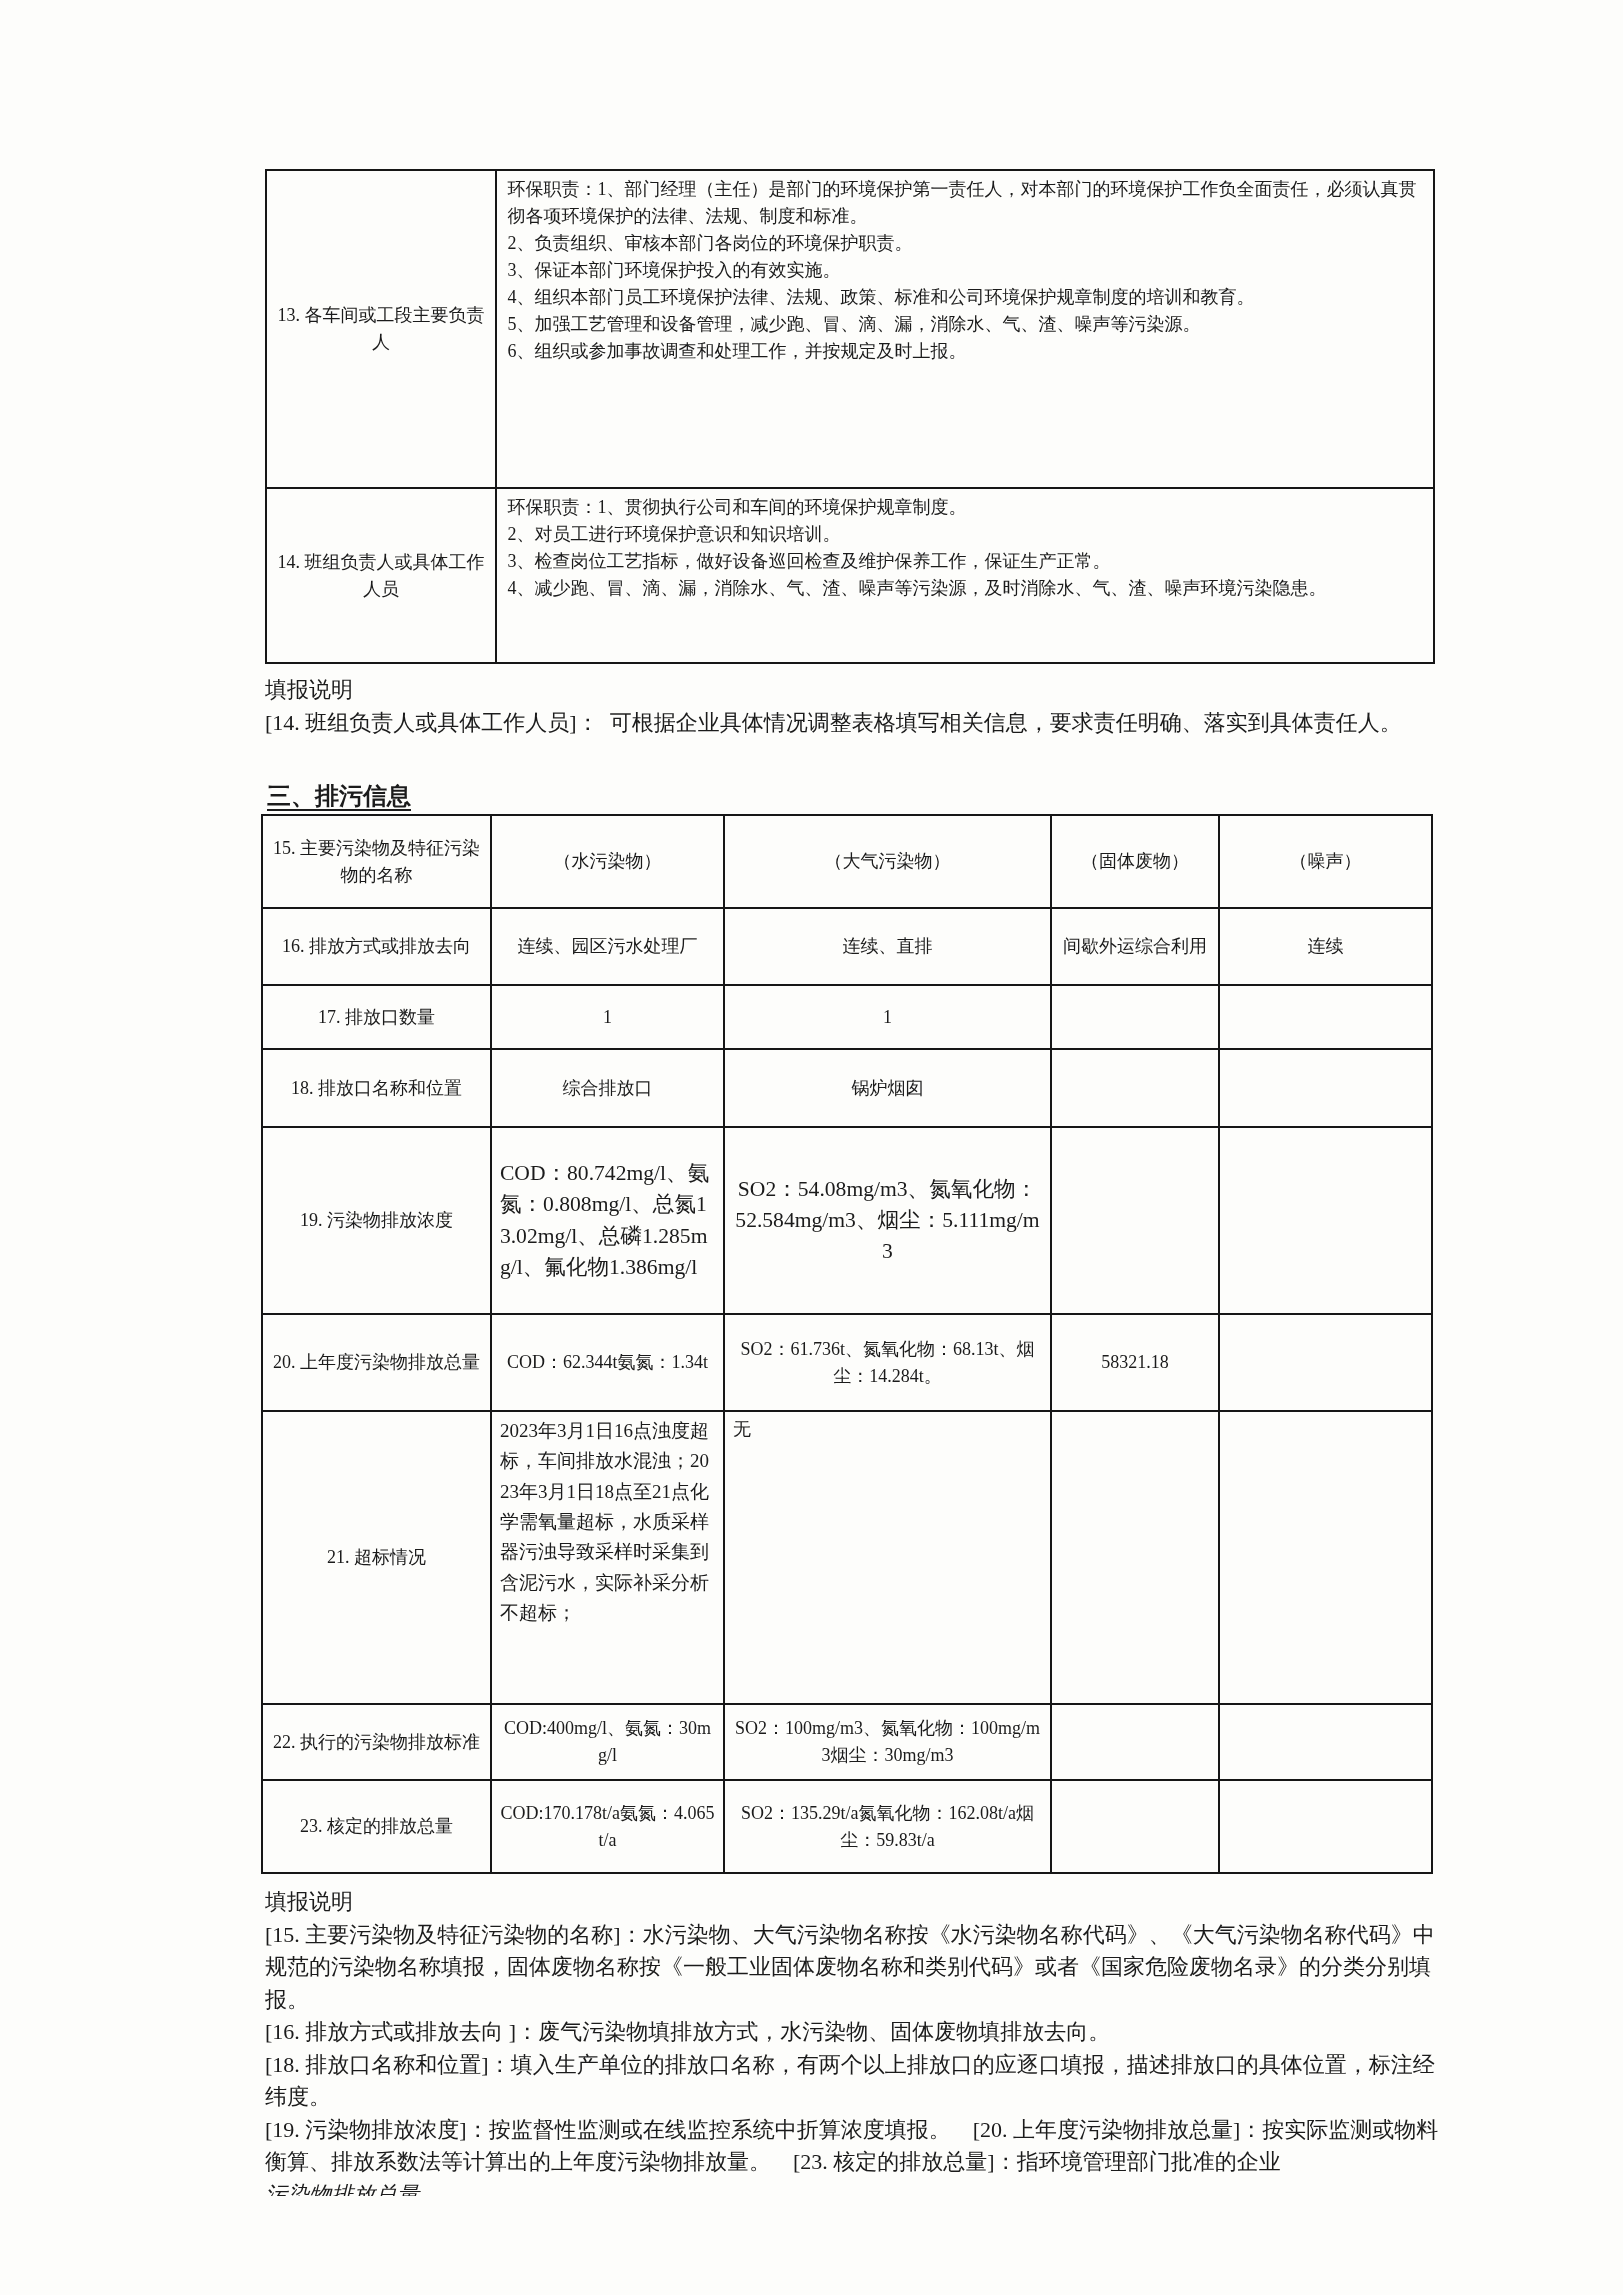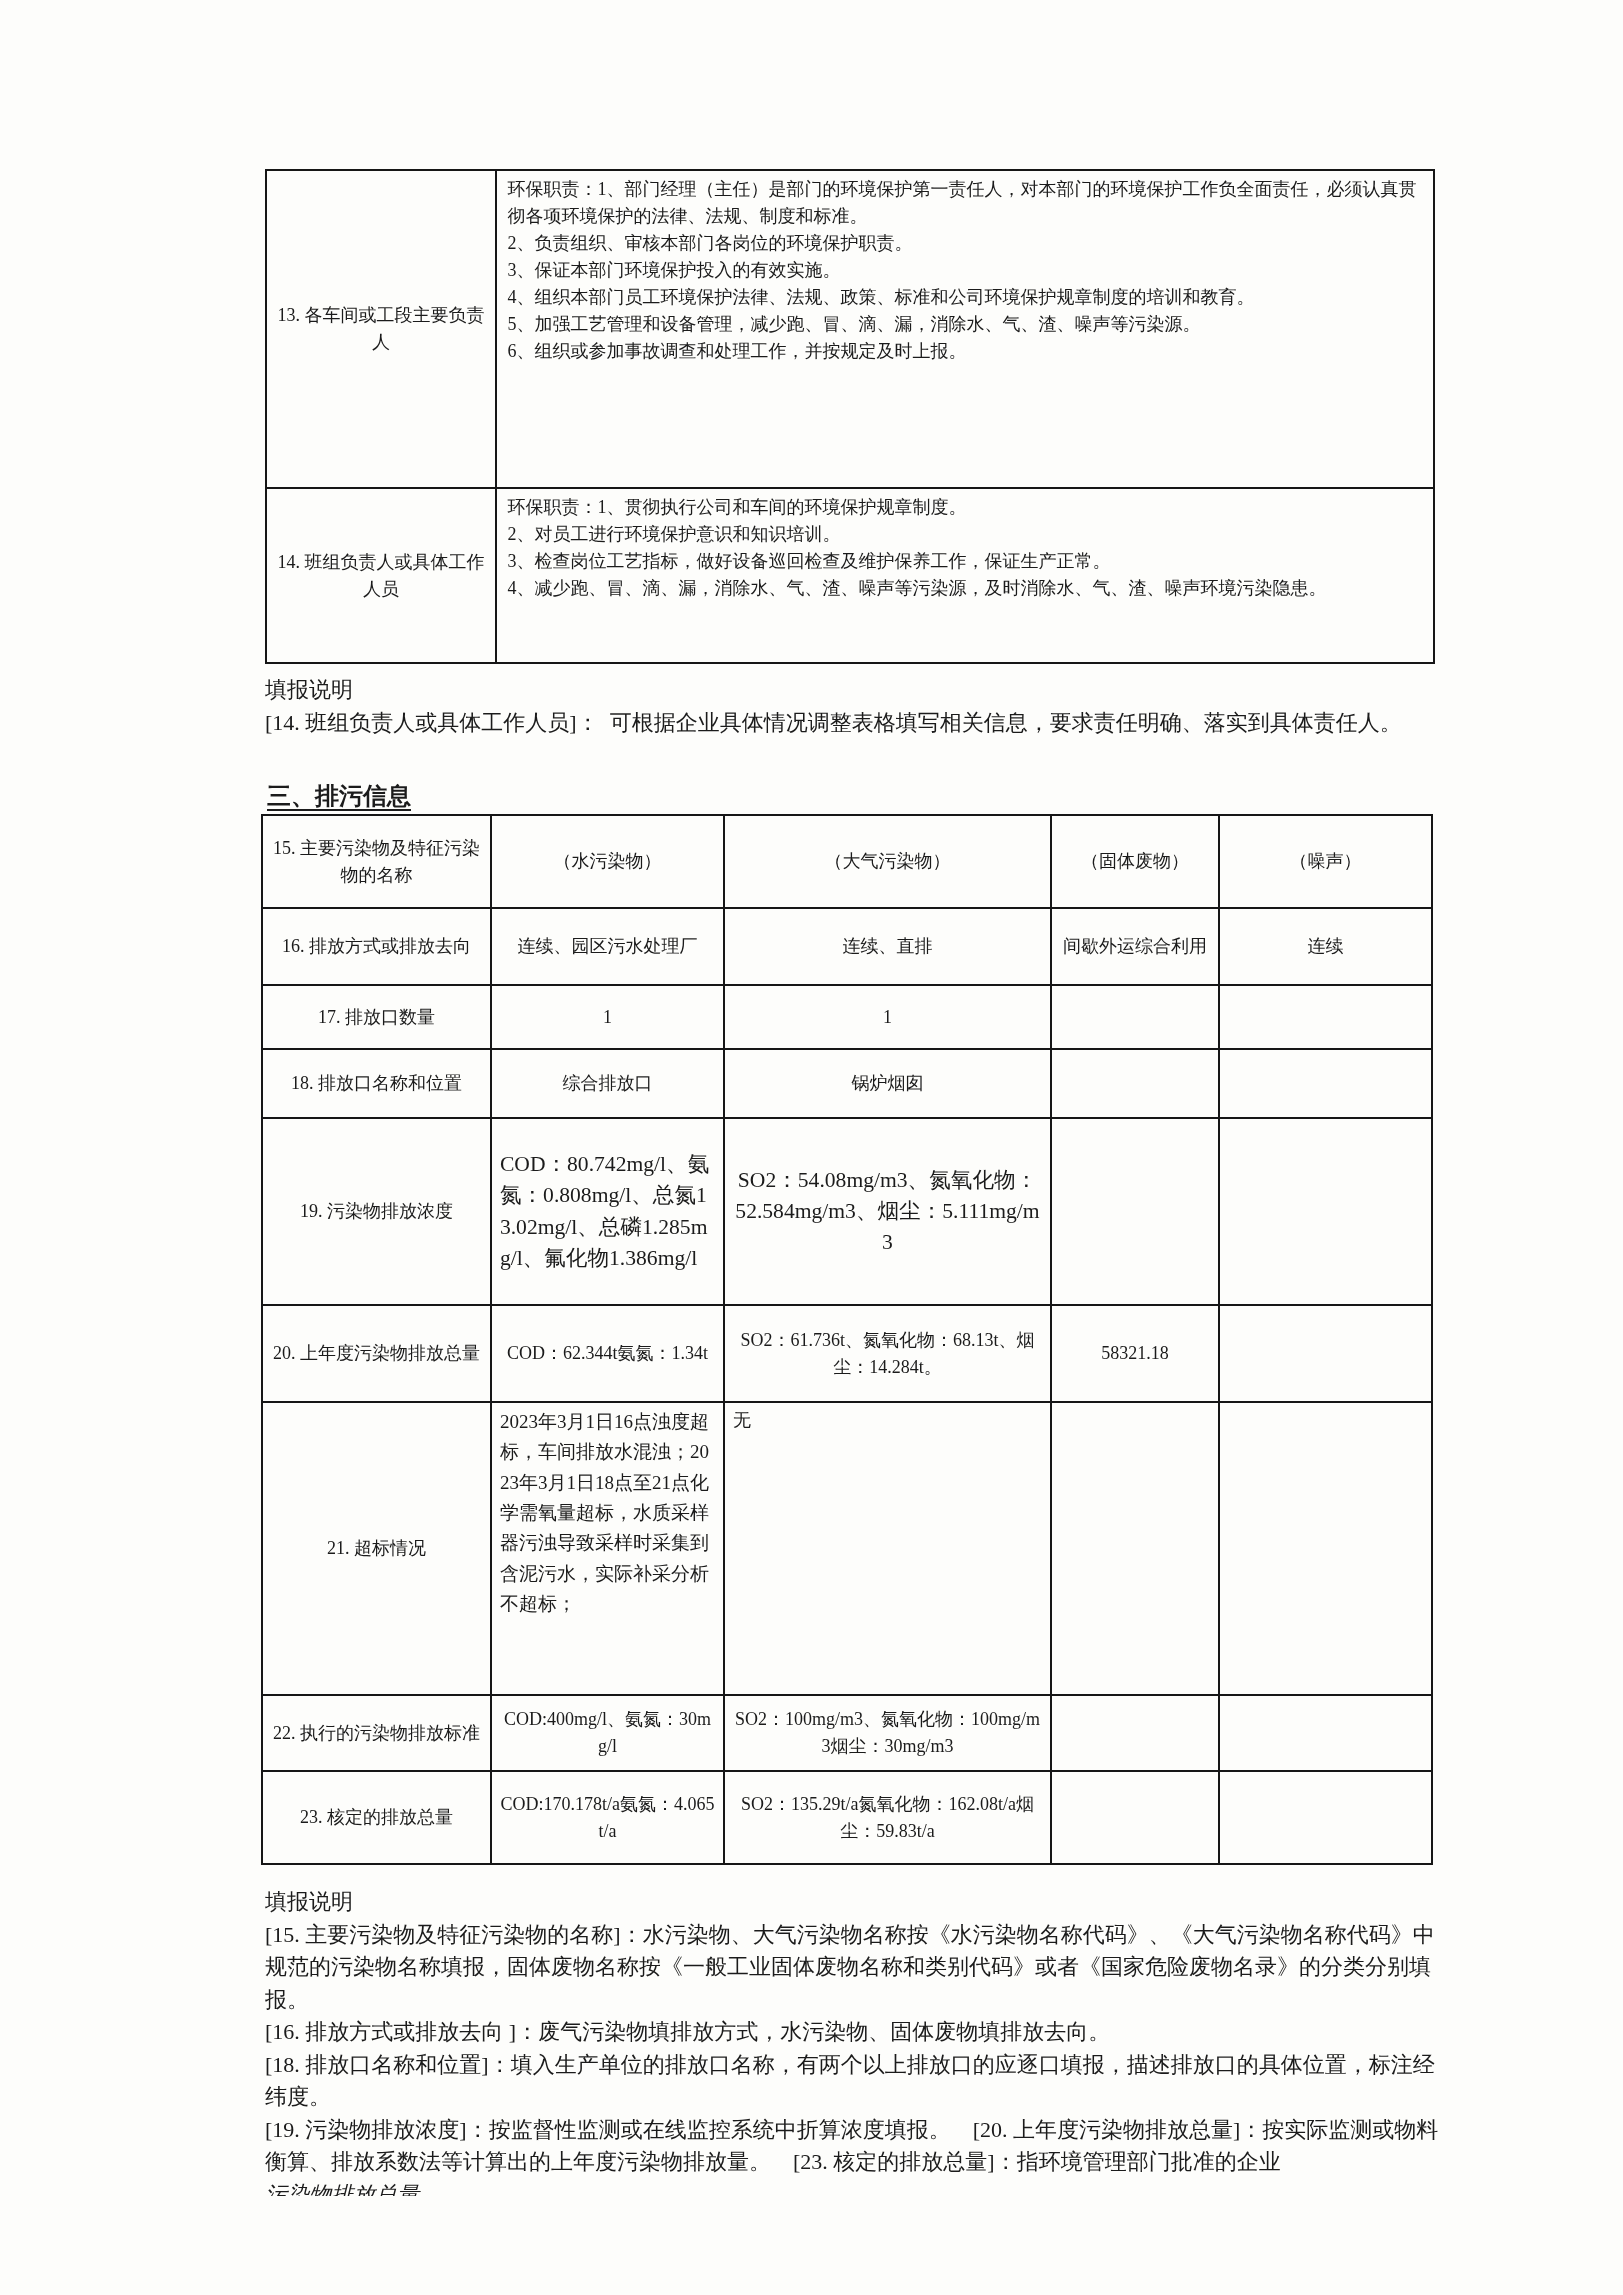--- a/index.html
+++ b/index.html
@@ -103,21 +103,21 @@
       <td class="c-center">间歇外运综合利用</td>
       <td class="c-center">连续</td>
     </tr>
     <tr style="height:64px;margin-top:13px;">
       <td class="lbl">17. 排放口数量</td>
       <td class="c-center">1</td>
       <td class="c-center">1</td>
       <td class="c-center"></td>
       <td class="c-center"></td>
     </tr>
-    <tr style="height:69px;">
+    <tr style="height:78px;">
       <td class="lbl">18. 排放口名称和位置</td>
       <td class="c-center">综合排放口</td>
       <td class="c-center">锅炉烟囱</td>
       <td class="c-center"></td>
       <td class="c-center"></td>
     </tr>
     <tr style="height:187px;">
       <td class="lbl">19. 污染物排放浓度</td>
       <td class="c-left w19">COD：80.742mg/l、氨氮：0.808mg/l、总氮13.02mg/l、总磷1.285mg/l、氟化物1.386mg/l</td>
       <td class="c-center w19">SO2：54.08mg/m3、氮氧化物：52.584mg/m3、烟尘：5.111mg/m3</td>

